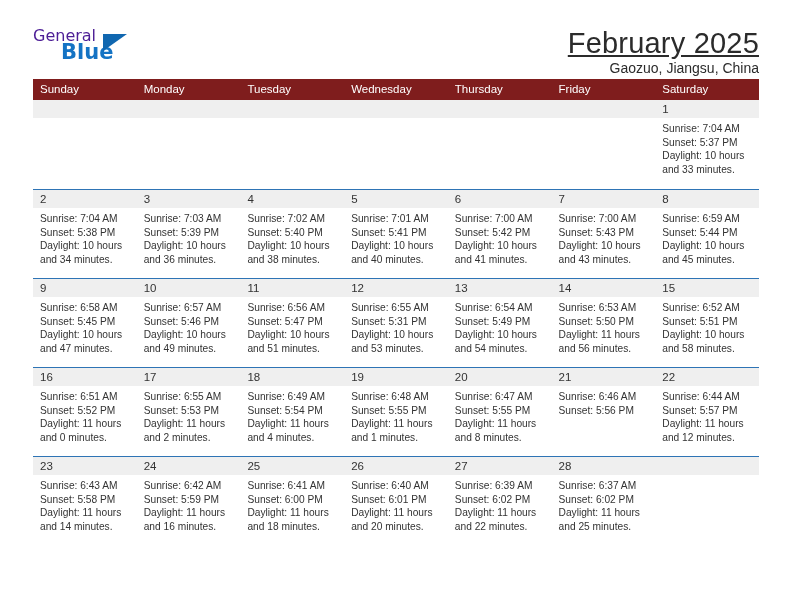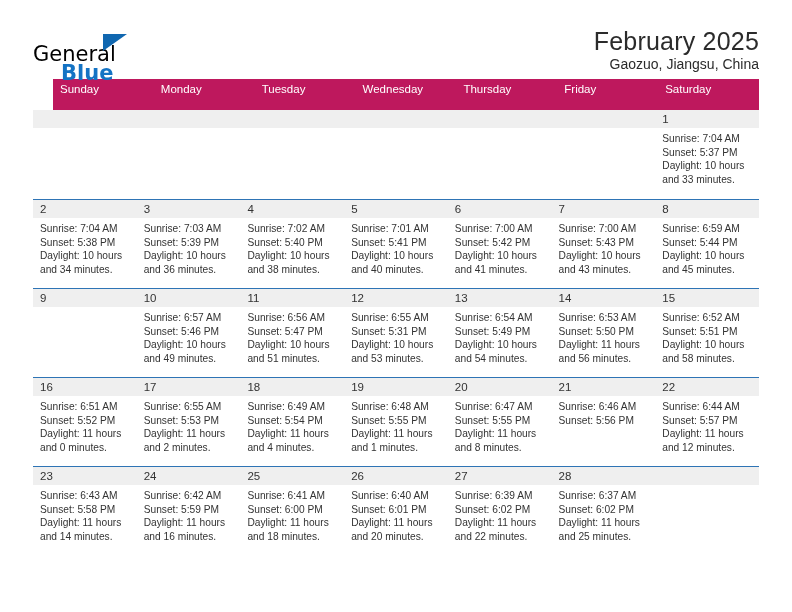--- a/index.html
+++ b/index.html
@@ -32,27 +32,26 @@
     padding-top: 28px;
   }
   .logo {
     position: relative;
     width: 120px;
     height: 50px;
     line-height: 1;
     user-select: none;
   }
   .logo-general {
-    font-size: 21px;
+    font-size: 16px;
     letter-spacing: 0px;
-    color: #000000;
+    color: #4c1d95;
     font-family: "DejaVu Sans", sans-serif;
     font-weight: 400;
     display: block;
-    margin-top: 16px;
   }
   .logo-blue {
     font-size: 21px;
     color: #1473c4;
     font-family: "DejaVu Sans", sans-serif;
     font-weight: 700;
     display: block;
     margin-top: -2px;
     margin-left: 28px;
   }
@@ -64,45 +63,45 @@
     height: 0;
     border-left: 24px solid #1067b0;
     border-bottom: 17px solid transparent;
   }
 
   .title-block {
     text-align: right;
     padding-top: 0px;
   }
   .cal-title {
-    font-size: 25px;
+    font-size: 29px;
     font-weight: 400;
     color: #2b2b2b;
     line-height: 1.1;
     letter-spacing: 0.2px;
+    text-decoration: underline;
   }
   .cal-subtitle {
     font-size: 14px;
     font-weight: 400;
     color: #2b2b2b;
     margin-top: 1px;
     line-height: 1.1;
   }
 
   
   .calendar {
     width: 726px;
     margin-top: 5px;
   }
   .weekdays {
     display: grid;
     grid-template-columns: repeat(7, 1fr);
-    background: #be185d;
-    height: 31px;
-    margin-left: 20px;
+    background: #7f1d1d;
+    height: 21px;
   }
   .weekday {
     color: #ffffff;
     font-size: 11.5px;
     line-height: 21px;
     padding-left: 7px;
     white-space: nowrap;
     overflow: hidden;
   }
   .week {
@@ -250,20 +249,25 @@
             <div class="details">
               <div>Sunrise: 6:59 AM</div>
               <div>Sunset: 5:44 PM</div>
               <div class="wrap">Daylight: 10 hours and 45 minutes.</div>
             </div>
           </div>
         </div>
         <div class="week">
           <div class="daycell">
             <div class="daynum-band">9</div>
+            <div class="details">
+              <div>Sunrise: 6:58 AM</div>
+              <div>Sunset: 5:45 PM</div>
+              <div class="wrap">Daylight: 10 hours and 47 minutes.</div>
+            </div>
           </div>
           <div class="daycell">
             <div class="daynum-band">10</div>
             <div class="details">
               <div>Sunrise: 6:57 AM</div>
               <div>Sunset: 5:46 PM</div>
               <div class="wrap">Daylight: 10 hours and 49 minutes.</div>
             </div>
           </div>
           <div class="daycell">

